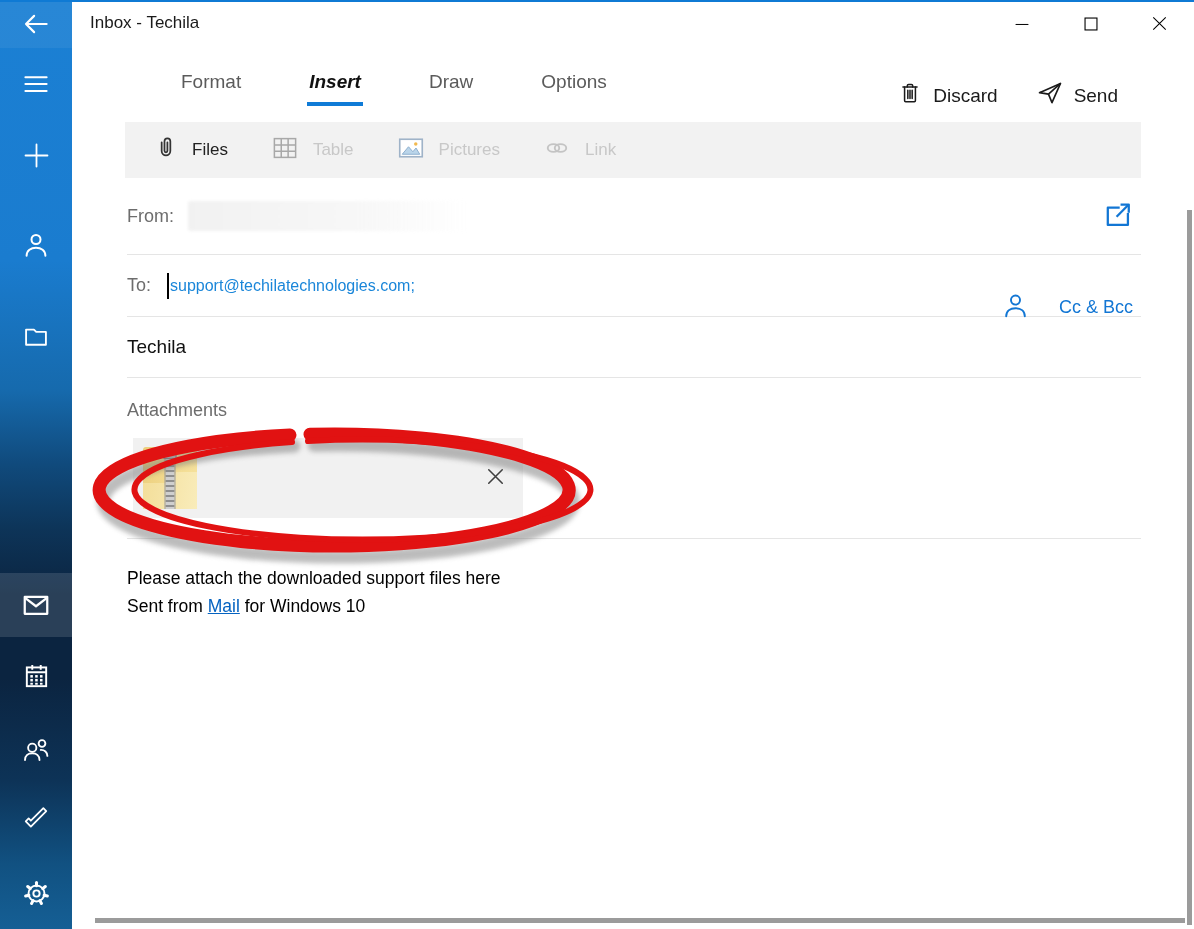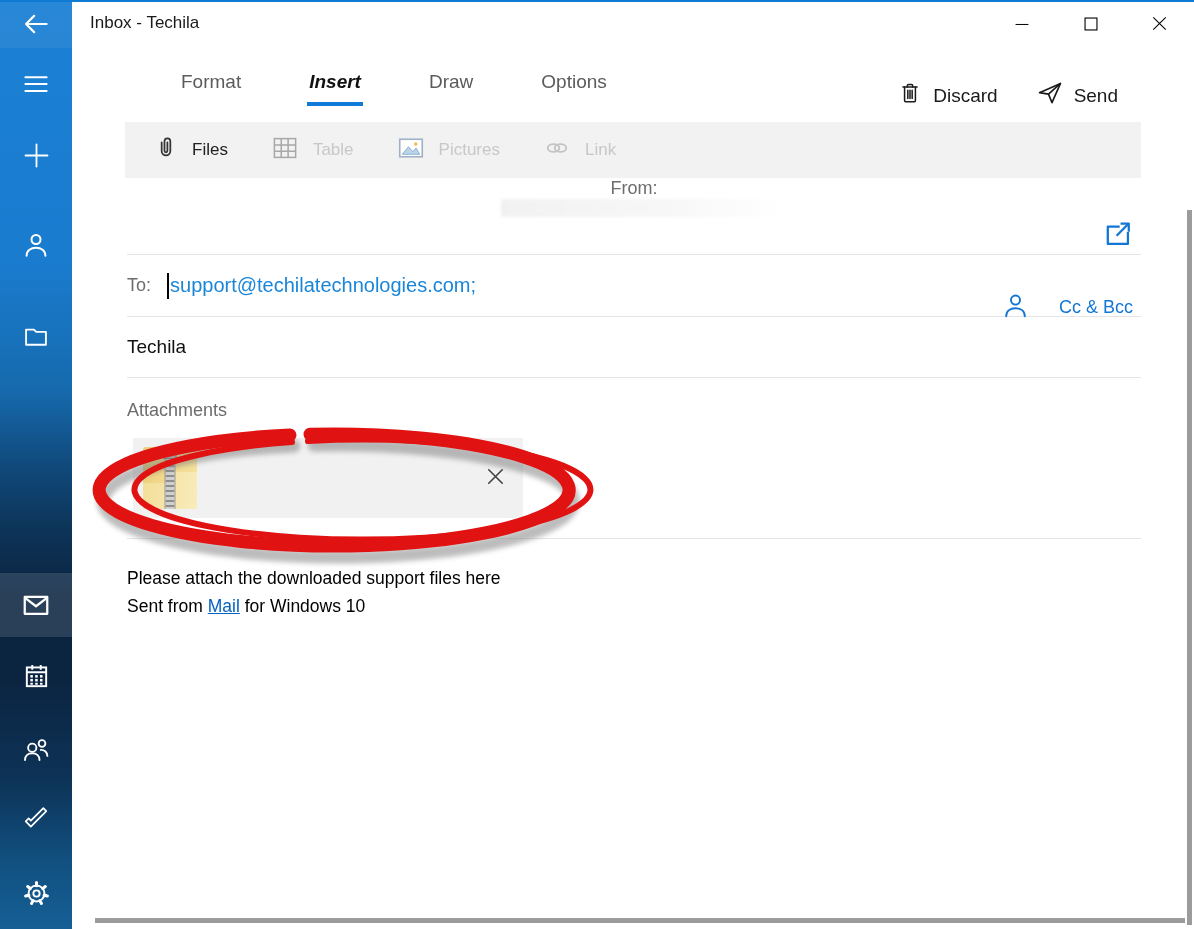--- a/index.html
+++ b/index.html
@@ -40,31 +40,31 @@
   .toolbar { position: absolute; left: 53px; top: 122px; width: 1016px; height: 56px; background: #f2f2f2;
     display: flex; align-items: center; padding-left: 22px; gap: 30px; }
   .tool-item { display: flex; align-items: center; gap: 13px; font-size: 17px; background: none; border: 0;
     font-family: inherit; cursor: pointer; padding: 0 6px; }
   .tool-item .lbl-on { color: #222; }
   .tool-item .lbl-off { color: #c8c8c8; }
 
   
   .content { position: absolute; left: 55px; right: 53px; top: 178px; }
   .field-row { display: flex; align-items: center; border-bottom: 1px solid #e5e5e5; }
-  .from-row { height: 77px; flex-direction: column; }
+  .from-row { height: 77px; }
   .to-row { height: 62px; }
   .subject-row { height: 61px; }
   .field-label { font-size: 18px; color: #6d6d6d; }
   .from-redacted { margin-left: 14px; width: 280px; height: 30px; border-radius: 3px;
     background: linear-gradient(90deg, #f1f1f1 0%, #f7f7f7 60%, rgba(255,255,255,0) 100%);
     filter: blur(1.5px); }
   .popout-btn { margin-left: auto; margin-right: 6px; background: none; border: 0; cursor: pointer;
     display: flex; align-items: center; }
   .caret { display: inline-block; width: 2px; height: 26px; background: #000; margin-left: 16px; }
-  .to-value { font-size: 20px; color: #1a86d9; margin-left: 1px; }
+  .to-value { font-size: 16px; color: #1a86d9; margin-left: 1px; }
   .ccbcc-wrap { margin-left: auto; display: flex; align-items: center; gap: 28px; margin-right: 8px; margin-top: 44px; }
   .ccbcc { font-size: 18px; color: #1276d4; background: none; border: 0; cursor: pointer; font-family: inherit; }
   .subject-value { font-size: 19px; color: #111; }
   .attach-label { margin-top: 22px; font-size: 18px; color: #6d6d6d; }
 
   
   .attach-card { position: relative; margin-top: 17px; margin-left: 6px; width: 390px; height: 80px;
     background: #f1f1f1; display: flex; align-items: center; z-index: 1; cursor: pointer; }
   .zip-icon { position: relative; width: 54px; height: 62px; margin-left: 10px; border-radius: 3px;
     background: linear-gradient(105deg, #ebcd7a 0%, #f3dc92 55%, #f6e3a0 100%); flex: 0 0 auto; }

